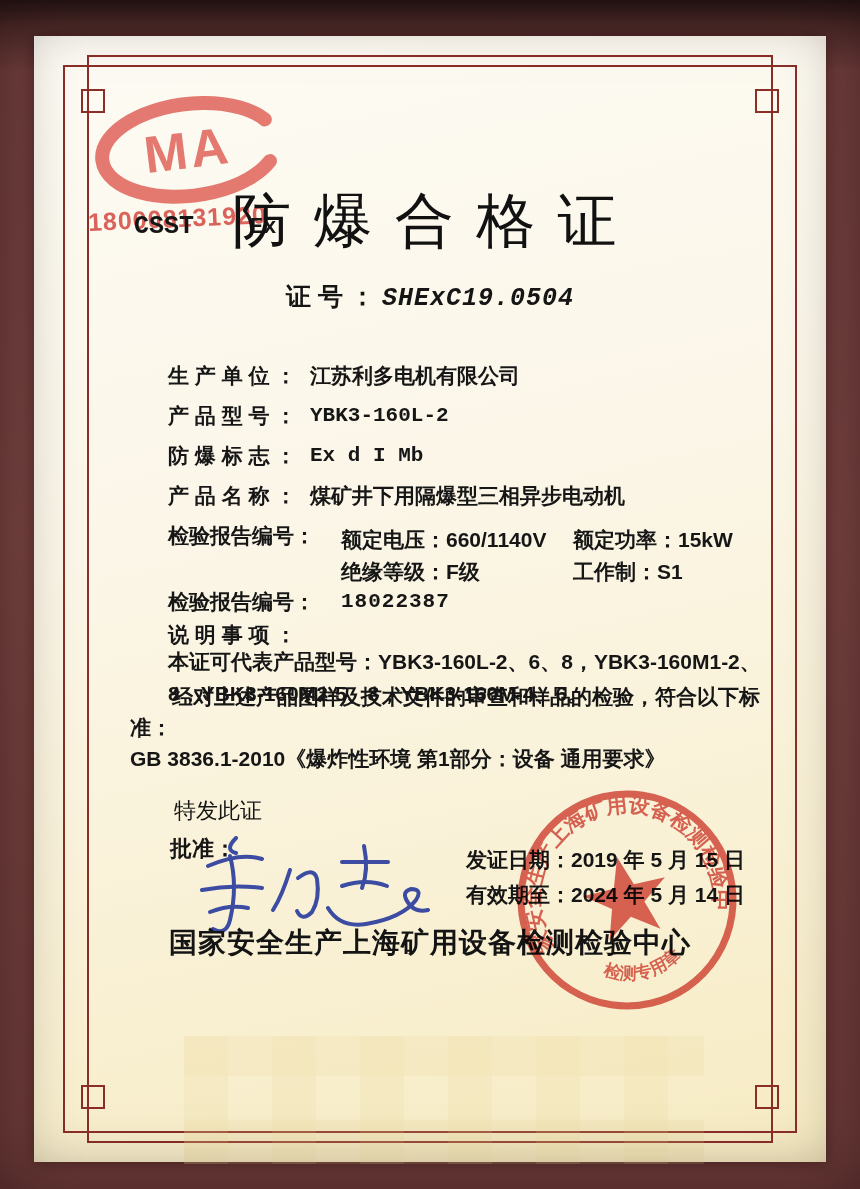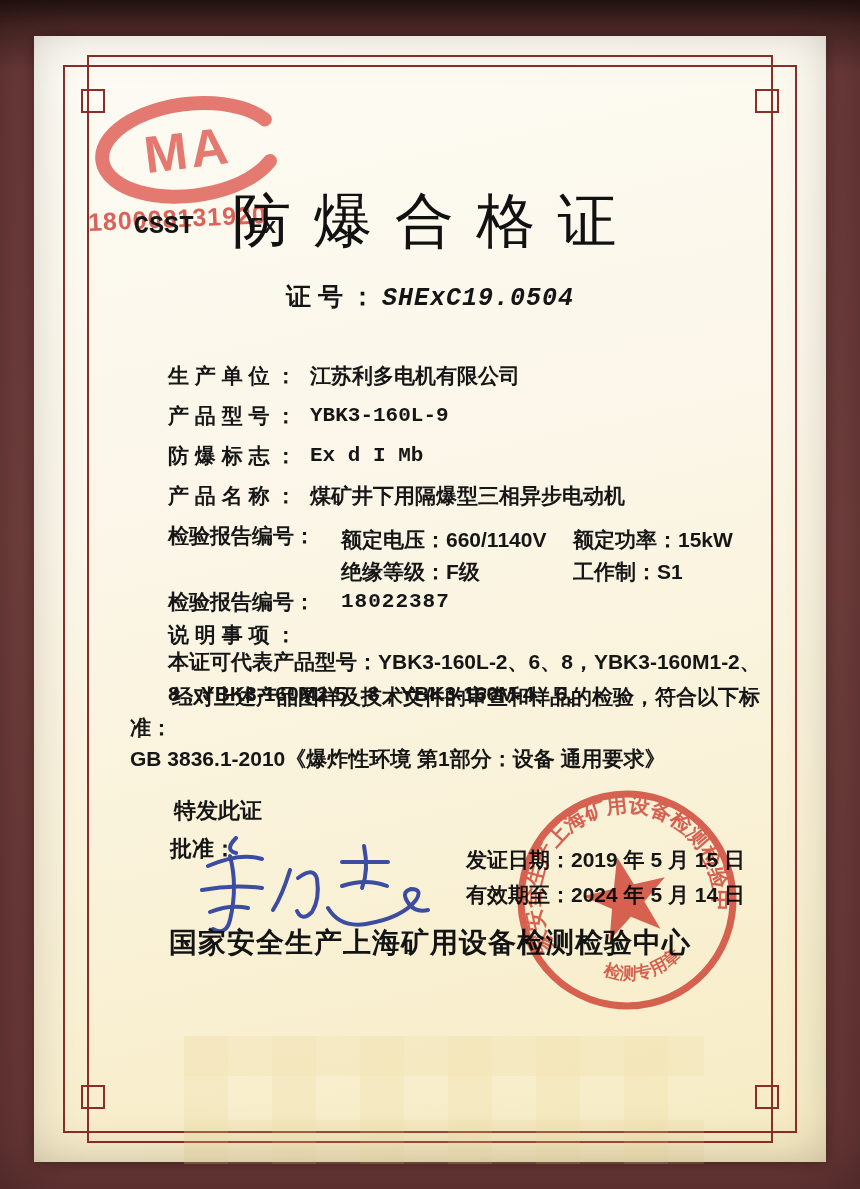--- a/index.html
+++ b/index.html
@@ -46,21 +46,21 @@
   .row.params{margin-bottom:0;}
   .row.params .pv{line-height:32px;padding-left:26px;display:flex;}
   .row.params .c1{width:232px;flex:none;}
   .row.report{margin-top:2px;margin-bottom:10px;}
   .row.report .val{padding-left:26px;letter-spacing:1px;}
   .row.notes{margin-bottom:0;flex-direction:column;}
   .row.notes .nl{line-height:32px;}
   .standards{position:absolute;left:96px;top:634px;right:36px;font-size:21px;font-weight:600;
     color:#161616;line-height:31px;margin-top:11px;}
   .standards .intro{text-indent:2em;}
-  .issue-note{position:absolute;left:140px;top:760px;font-size:22px;font-weight:700;color:#151515;}
+  .issue-note{position:absolute;left:140px;top:760px;font-size:22px;font-weight:400;color:#151515;}
   .approve{position:absolute;left:136px;top:798px;font-size:22px;font-weight:700;color:#151515;}
   .signature{position:absolute;left:158px;top:792px;width:240px;height:130px;}
   .dates{position:absolute;left:432px;top:806px;font-size:21px;font-weight:700;color:#151515;
     line-height:35px;white-space:nowrap;}
   .org{position:absolute;left:0;top:888px;width:100%;text-align:center;font-size:28px;
     font-weight:700;letter-spacing:1px;color:#141414;}
   .stamp{position:absolute;left:455px;top:726px;width:276px;height:276px;
     mix-blend-mode:multiply;opacity:.9;}
 </style>
 </head>
@@ -100,21 +100,21 @@
       <span>证 号 ： </span><span class="num mono">SHExC19.0504</span>
     </div>
 
     <div class="fields">
       <div class="row">
         <span class="lbl">生 产 单 位 ：</span>
         <span class="val">江苏利多电机有限公司</span>
       </div>
       <div class="row">
         <span class="lbl">产 品 型 号 ：</span>
-        <span class="val mono">YBK3-160L-9</span>
+        <span class="val mono">YBK3-160L-2</span>
       </div>
       <div class="row">
         <span class="lbl">防 爆 标 志 ：</span>
         <span class="val mono">Ex d I Mb</span>
       </div>
       <div class="row">
         <span class="lbl">产 品 名 称 ：</span>
         <span class="val">煤矿井下用隔爆型三相异步电动机</span>
       </div>
 

